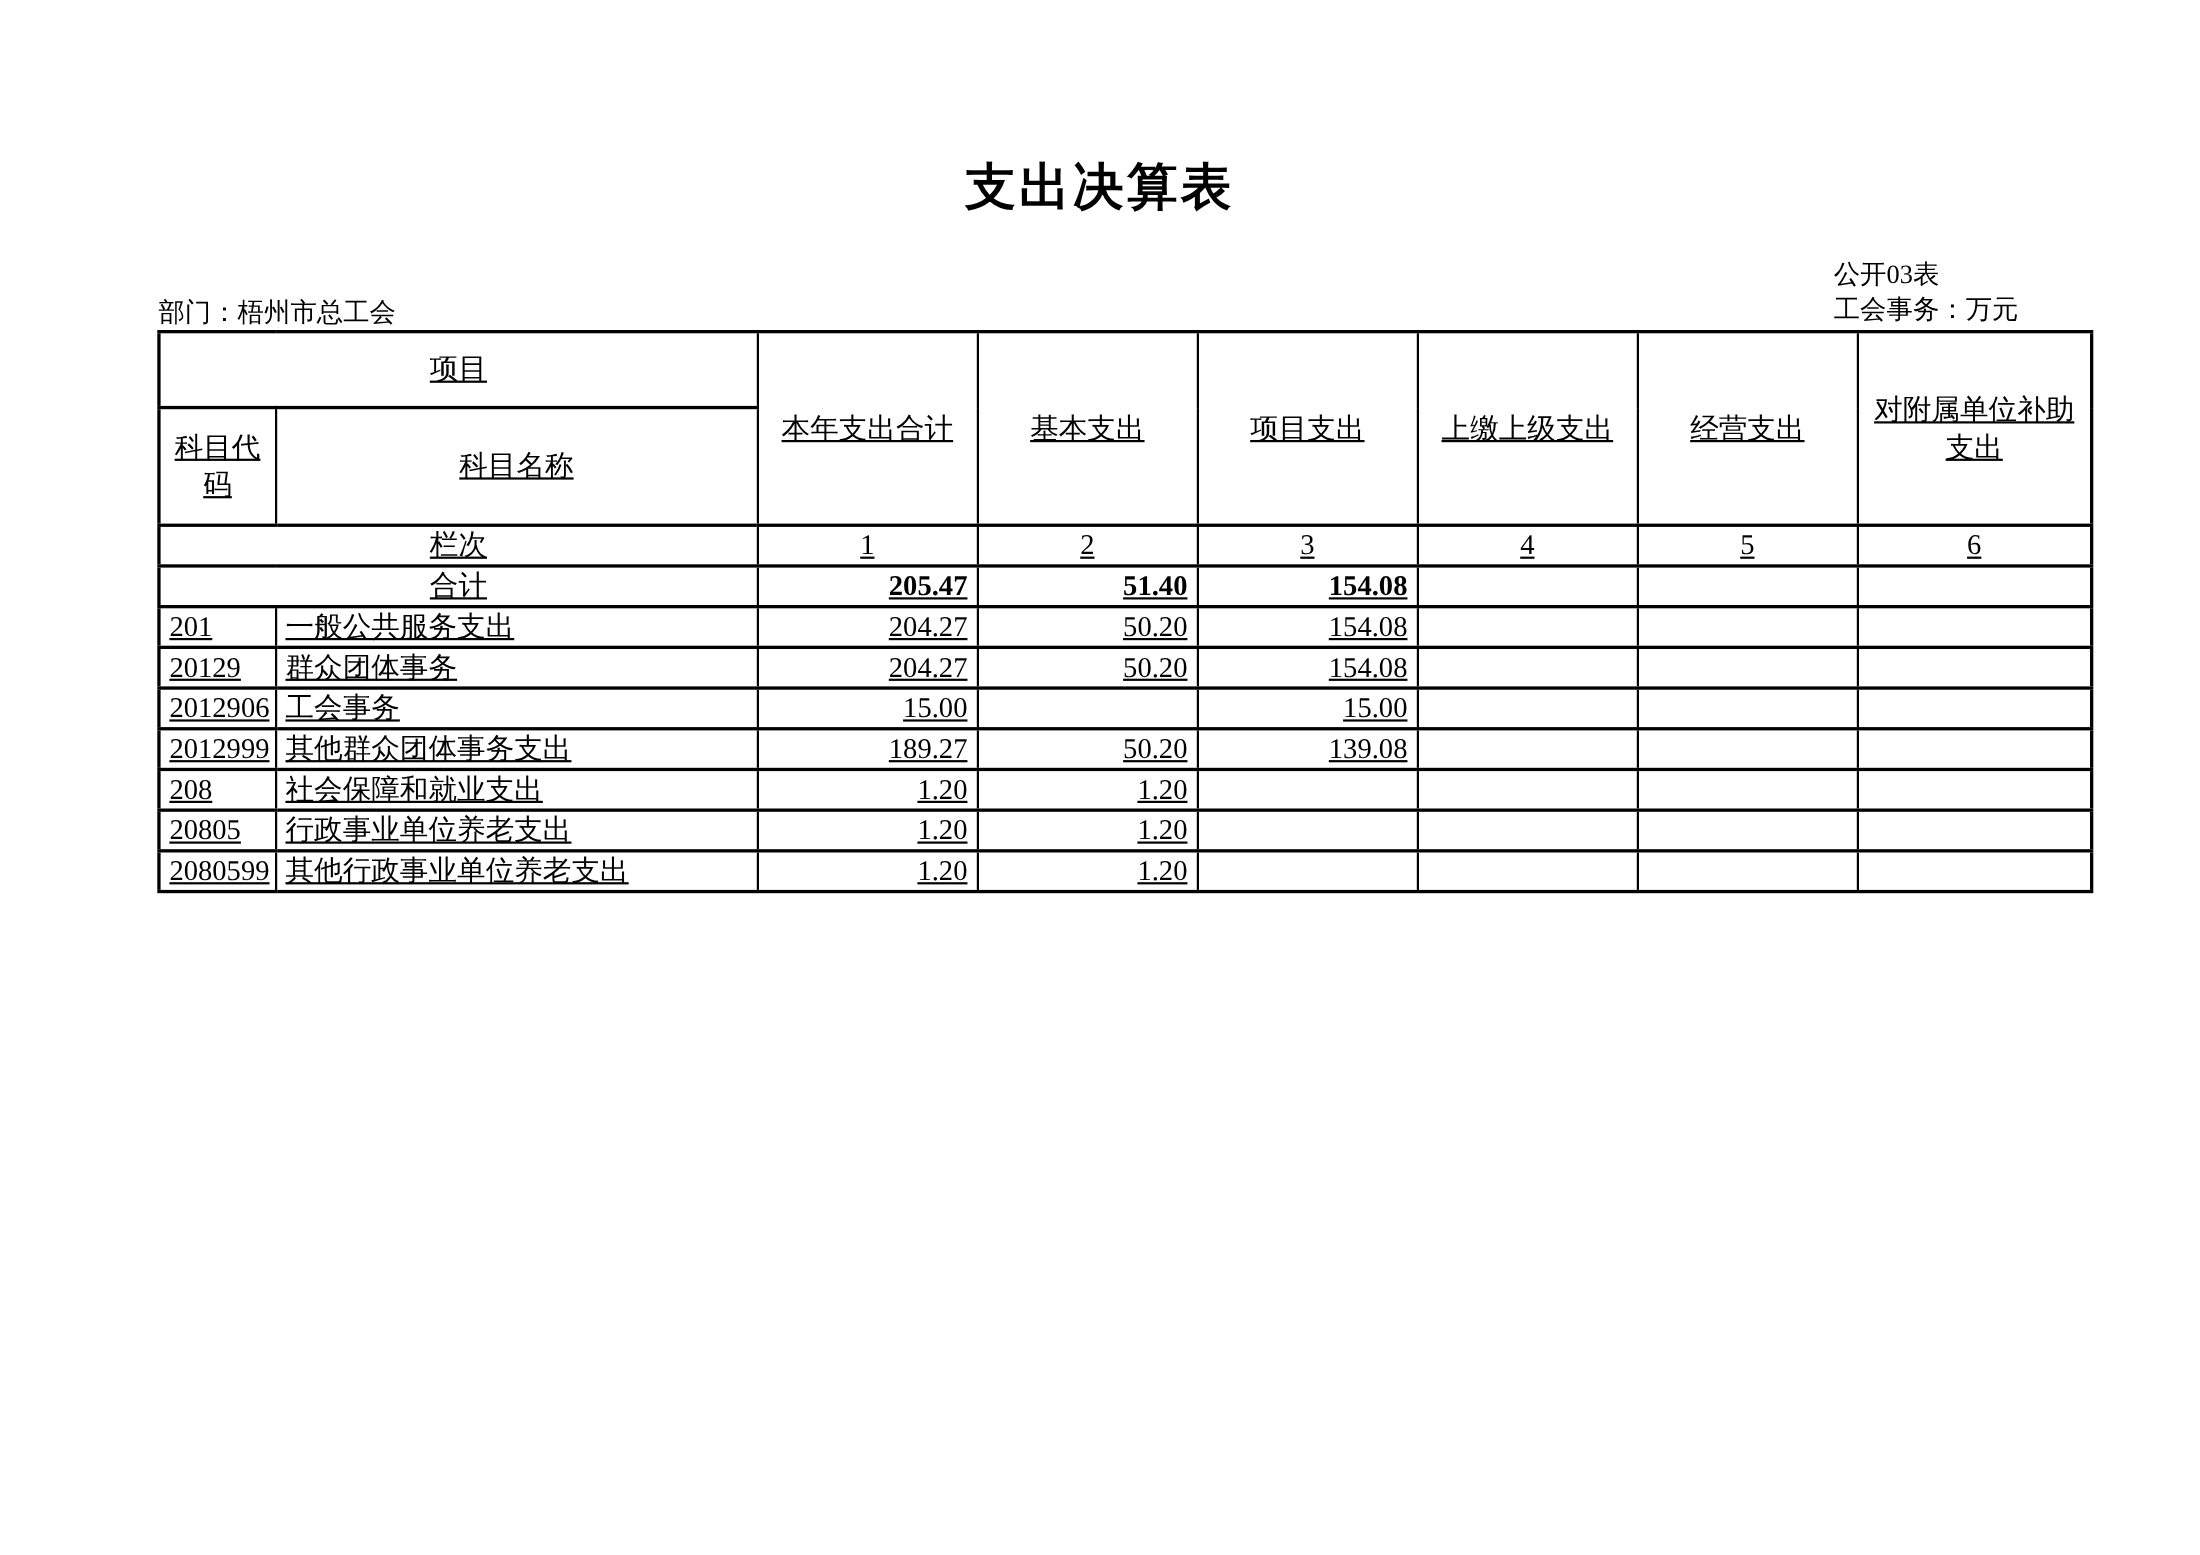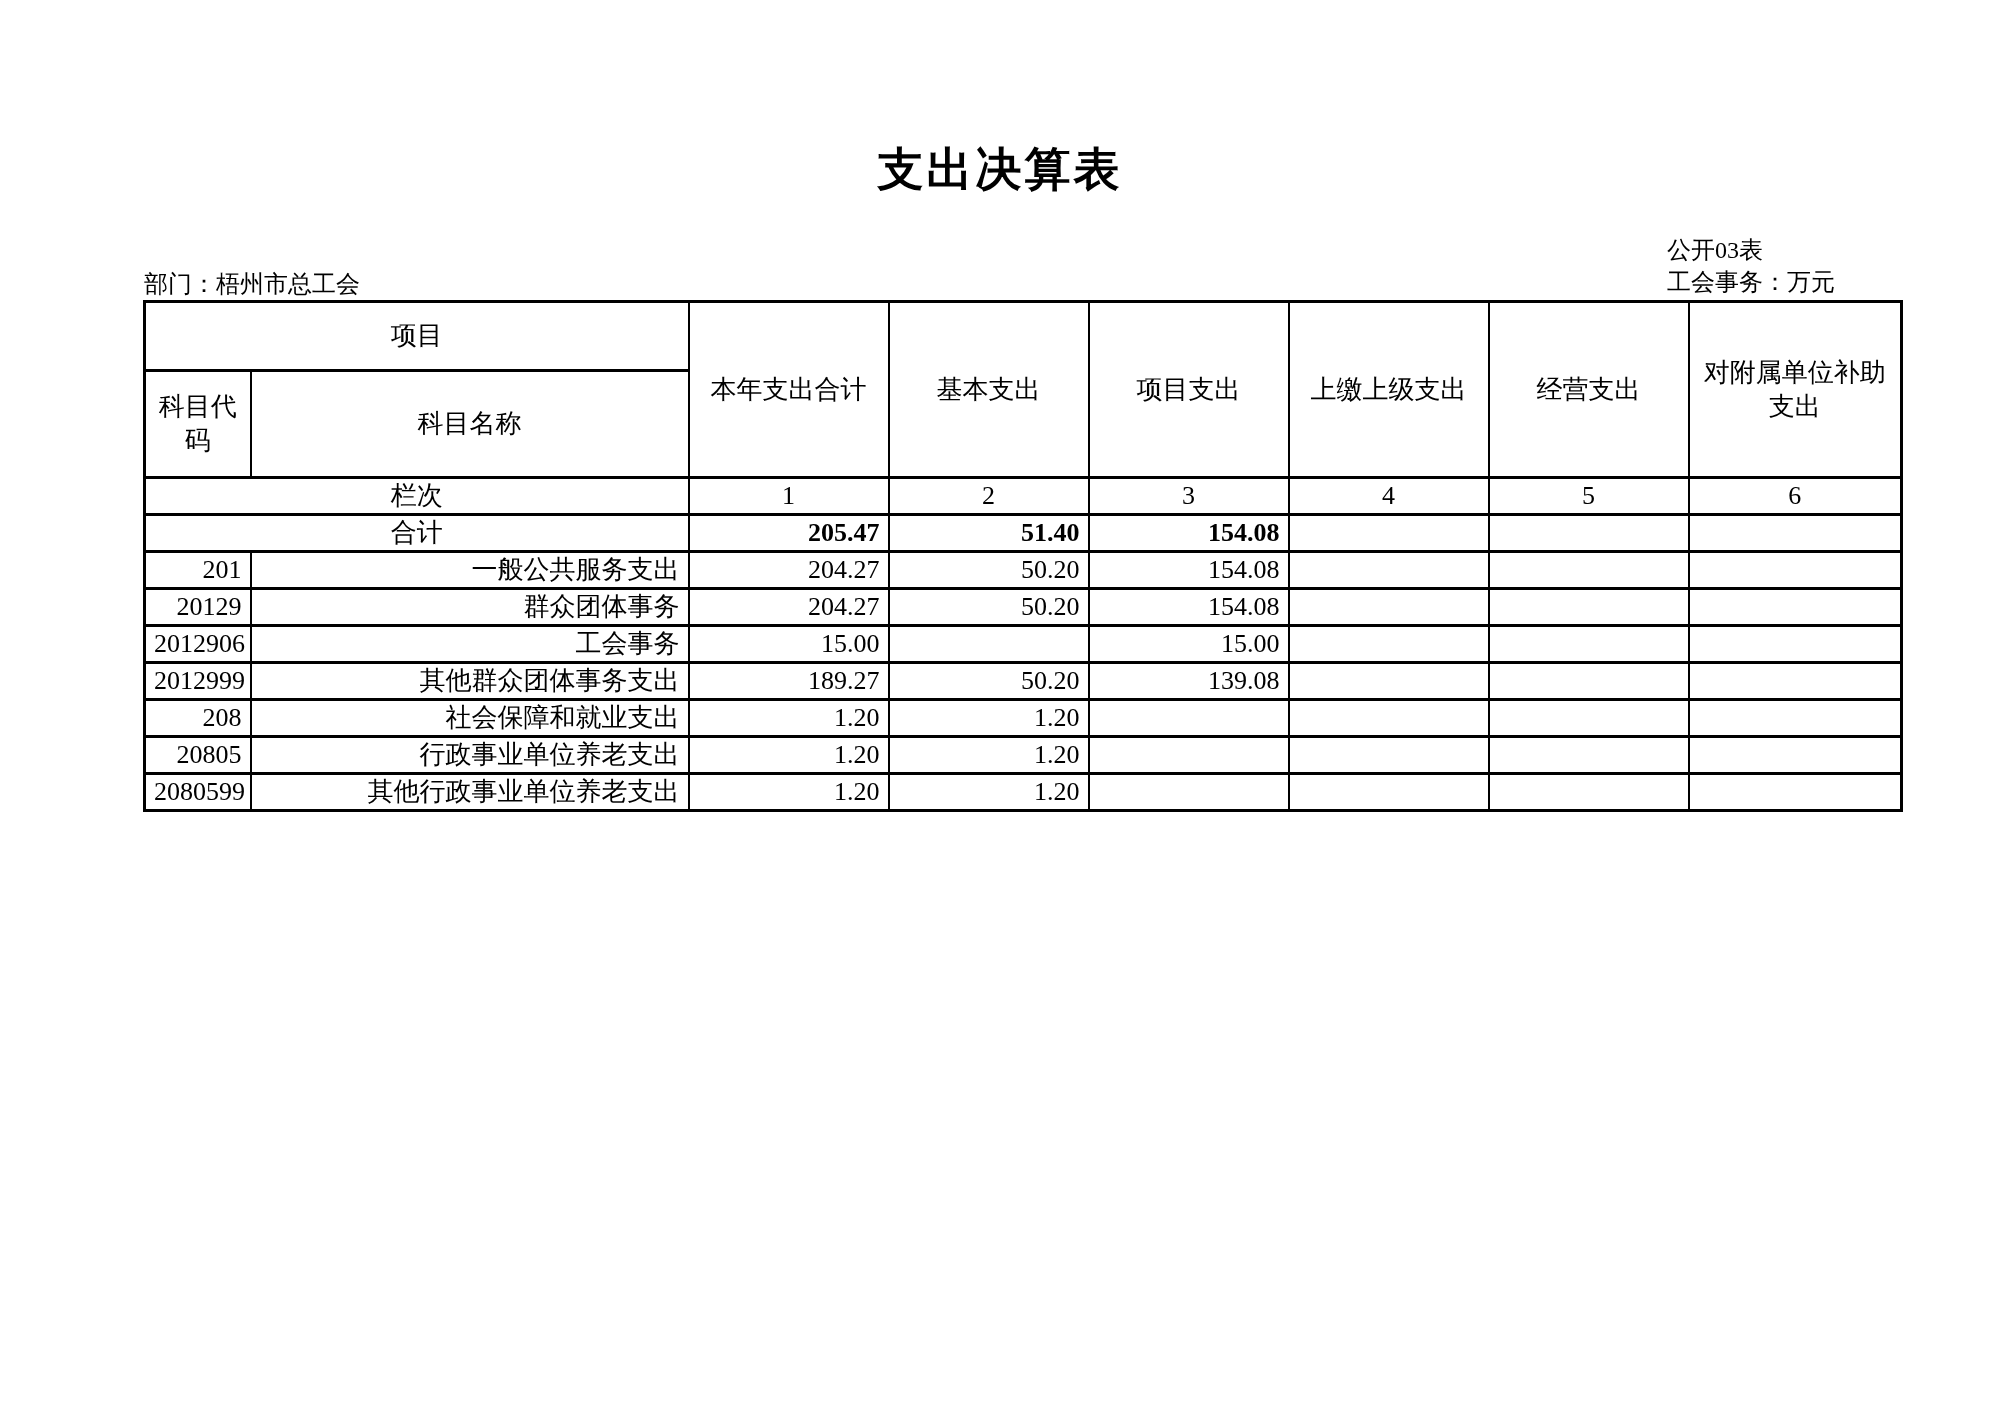--- a/index.html
+++ b/index.html
@@ -45,38 +45,39 @@
   .table-wrap {
     position: absolute;
     left: 143px;
     top: 300px;
   }
   table.fin {
     border-collapse: collapse;
     table-layout: fixed;
     width: 1757px;
     border: 3px solid #000;
+    text-decoration: underline;
   }
   table.fin td {
     border-style: solid;
     border-color: #000;
     border-width: 3px 2px; 
     font-size: 26px;
     line-height: 34px;
     padding: 0 8px;
     overflow: hidden;
     vertical-align: middle;
   }
   tr.h1 td { height: 66px; }
   tr.h2 td { height: 104px; }
   tr.lanci td { height: 32px; }
   tr.total td { height: 34px; }
   tr.data td { height: 34px; }
   .center { text-align: center; }
-  .leftcell { text-align: right; padding: 0 5px; }
+  .leftcell { text-align: left; padding: 0 5px; }
   .num { text-align: right; }
   .bold { font-weight: bold; }
   .col-last-pad { padding: 0 13px; }
   .note {
     position: absolute;
     left: 145px;
     top: 810px;
     font-size: 26px;
     white-space: nowrap;
   }

